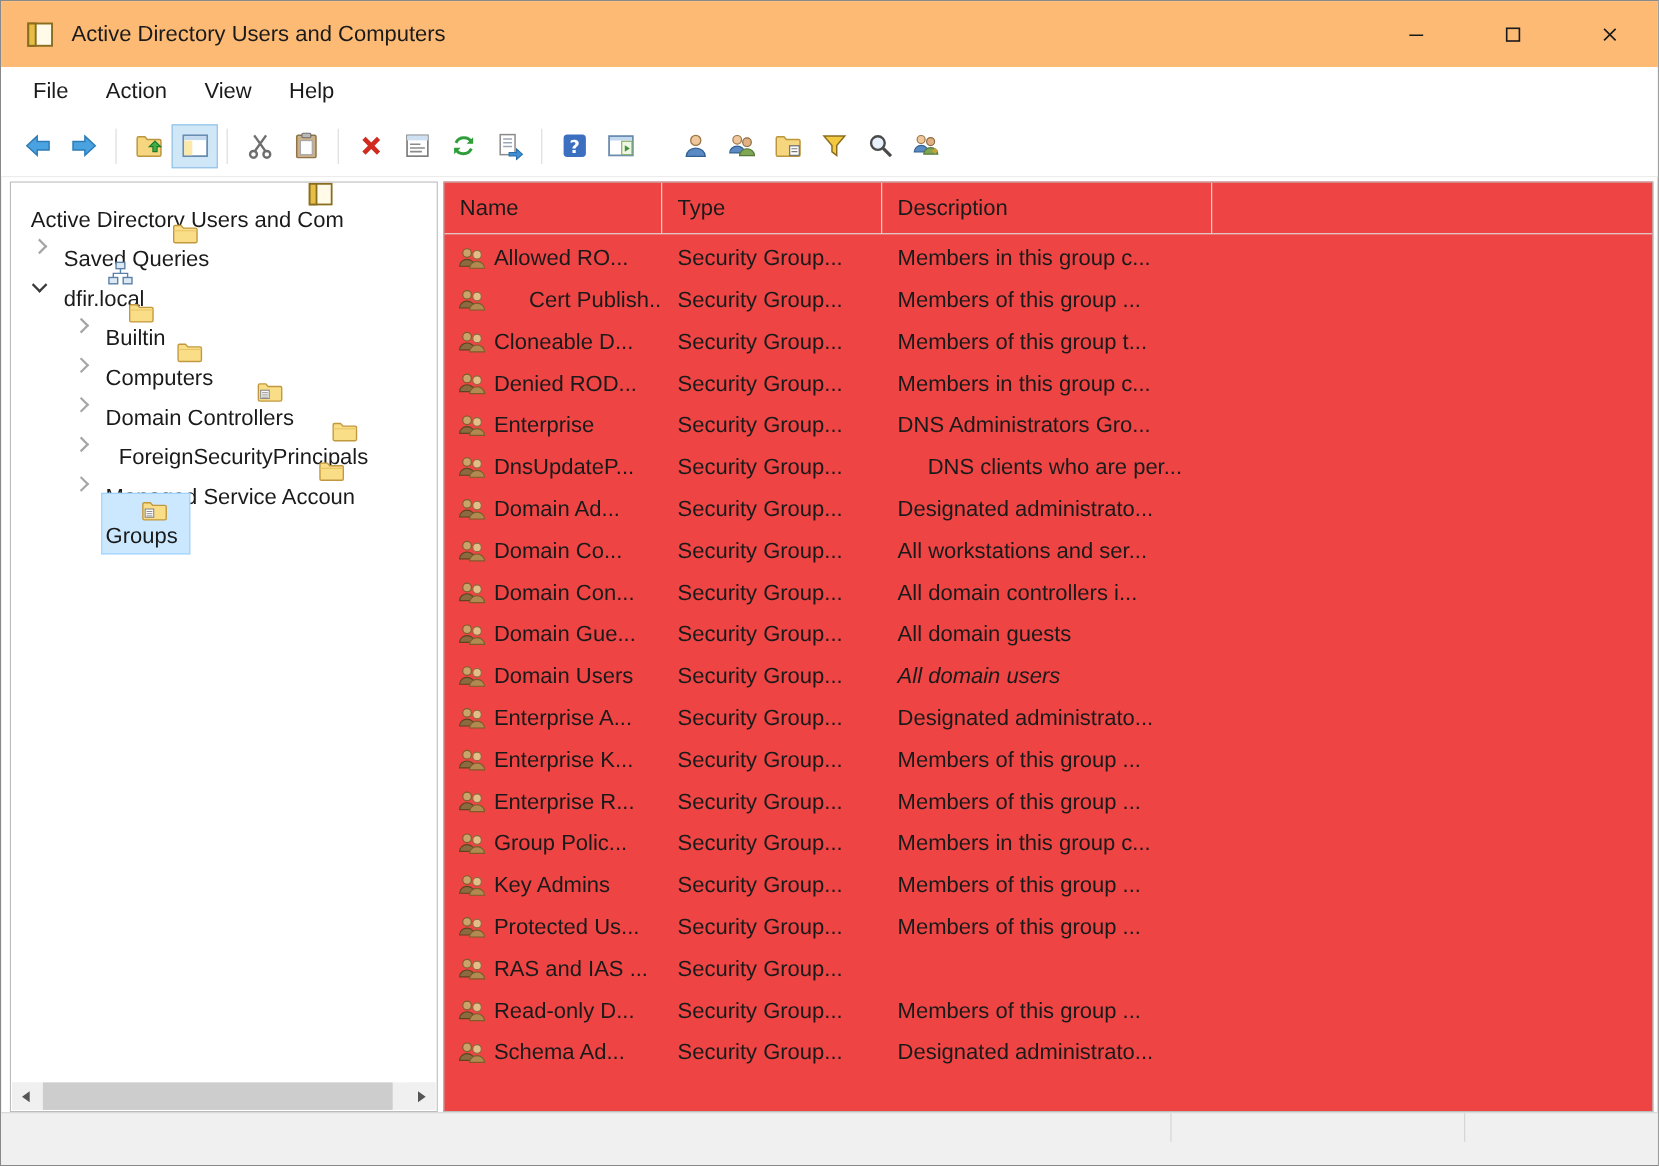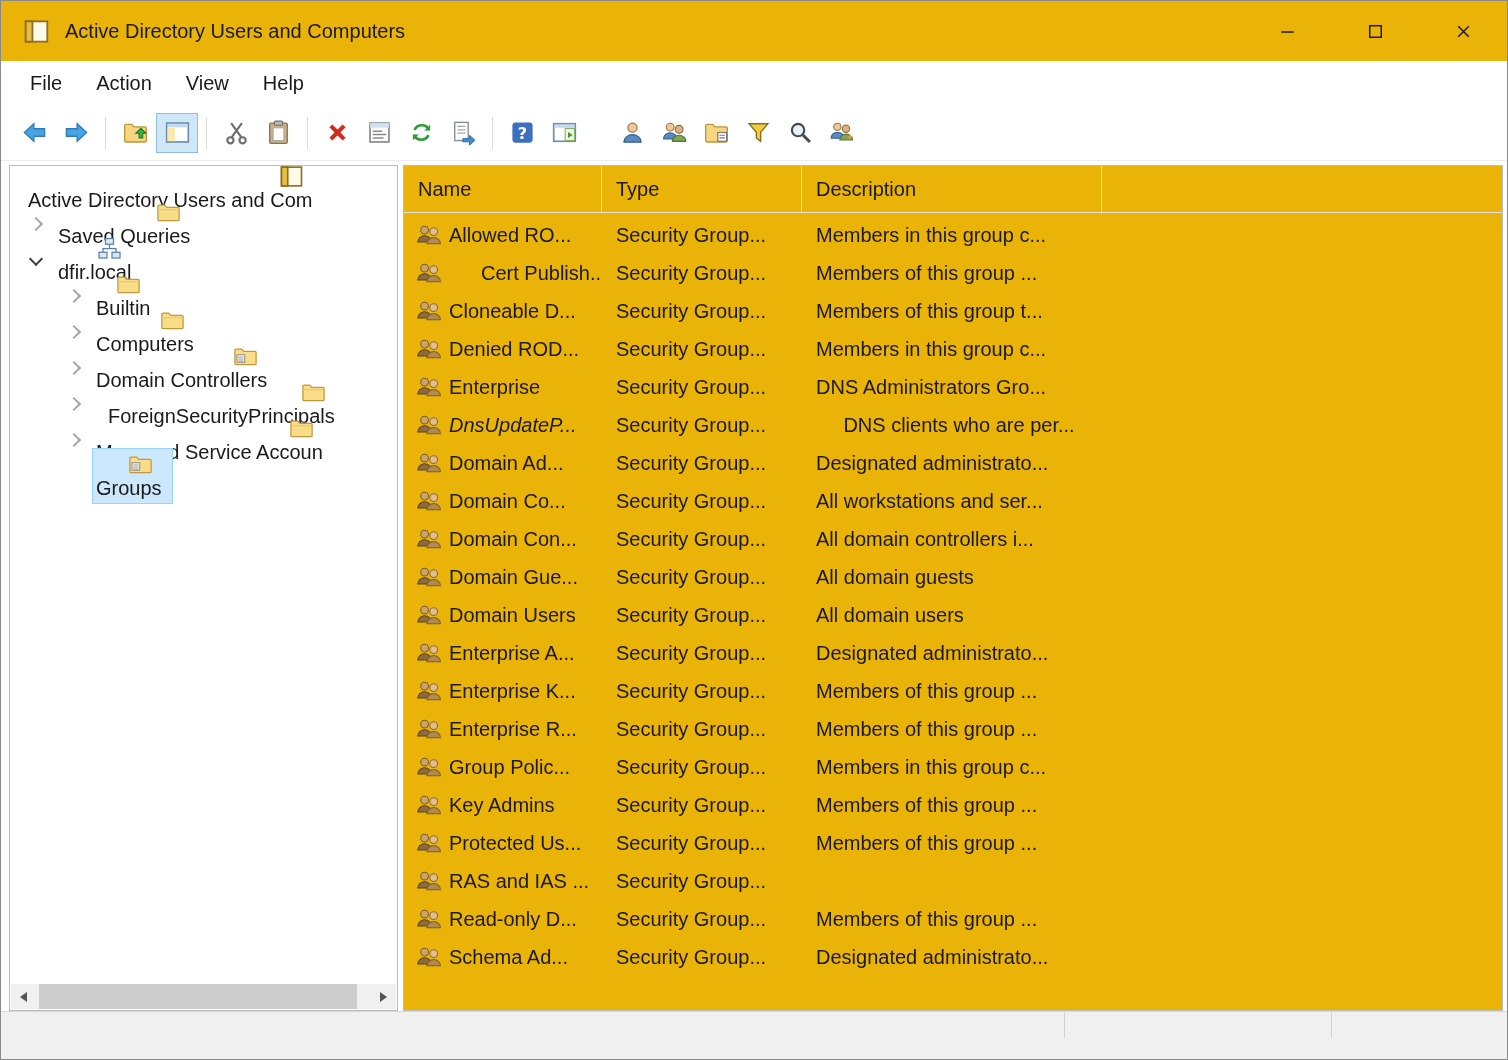--- a/index.html
+++ b/index.html
@@ -6,21 +6,21 @@
   html, body { width: 1508px; height: 1060px; }
   body {
     font-family: "Liberation Sans", "DejaVu Sans", sans-serif;
     color: #1a1a1a;
     background: #fff;
     overflow: hidden;
   }
   .window { position: relative; width: 1508px; height: 1060px; border: 1px solid #898989; background: #fff; }
 
   
-  .titlebar { position: absolute; top: 0; left: 0; right: 0; height: 60px; display: flex; align-items: center; background: #eab308; }
+  .titlebar { position: absolute; top: 0; left: 0; right: 0; height: 60px; display: flex; align-items: center; background: #fdba74; }
   .app-icon { width: 27px; height: 27px; margin-left: 22px; flex: none; }
   .icon svg { width: 100%; height: 100%; display: block; }
   .title-text { margin-left: 15px; font-size: 20px; white-space: nowrap; }
   .window-controls { margin-left: auto; display: flex; height: 100%; }
   .win-btn { width: 88px; height: 100%; display: flex; align-items: center; justify-content: center; background: transparent; border: none; }
   .win-glyph { width: 21px; height: 21px; }
 
   
   .menubar { position: absolute; top: 60px; left: 0; right: 0; height: 44px; display: flex; align-items: center; padding-left: 12px; background: #fff; }
   .menu-item { font-size: 20px; padding: 6px 17px; white-space: nowrap; }
@@ -49,21 +49,21 @@
   .scroll-btn.right { right: 0; }
   .scroll-thumb { position: absolute; left: 28px; top: 0; height: 25px; width: 318px; background: #cdcdcd; }
   .tri { width: 0; height: 0; border: 5px solid transparent; }
   .tri.left { border-right: 7px solid #555; border-left: none; }
   .tri.right { border-left: 7px solid #555; border-right: none; }
 
   
   .splitter { position: absolute; left: 397px; top: 164px; width: 5px; height: 846px; background: transparent; }
 
   
-  .list-pane { position: absolute; left: 402px; top: 164px; width: 1100px; height: 846px; border: 1px solid #bcbcbc; background: #eab308; overflow: hidden; }
+  .list-pane { position: absolute; left: 402px; top: 164px; width: 1100px; height: 846px; border: 1px solid #bcbcbc; background: #ef4444; overflow: hidden; }
   .list-header { display: flex; height: 47px; border-bottom: 1px solid #e1e1e1; }
   .hcol { display: flex; align-items: center; padding-left: 14px; font-size: 20px; border-right: 1px solid #e1e1e1; flex: none; white-space: nowrap; }
   .hcol.filler { flex: 1; border-right: none; }
   .list-body { padding-top: 3px; }
   .list-row { display: flex; align-items: center; height: 38px; font-size: 20px; }
   .cell { flex: none; padding-left: 14px; white-space: nowrap; overflow: hidden; }
   .cell.c-name { display: flex; align-items: center; padding-left: 12px; }
   .row-icon { width: 26px; height: 26px; margin-right: 7px; flex: none; }
 
   
@@ -488,21 +488,21 @@
                 <circle cx="13.6" cy="7.4" r="3" fill="#e3bd88" stroke="#8a6a3e" stroke-width="0.8"></circle>
                 <path d="M8.4 16.8 a5.2 4.8 0 0 1 10.4 0 Z" fill="#b08a50" stroke="#7d5c28" stroke-width="0.8"></path>
               </svg>
             </span>
             <span>Enterprise</span>
           </div>
           <div class="cell" style="width: 200px;">Security Group...</div>
           <div class="cell" style="width: 300px;">DNS Administrators Gro...</div>
         </div>
         <div class="list-row">
-          <div class="cell c-name" style="width: 198px; font-style: italic;">
+          <div class="cell c-name" style="width: 198px;">
             <span class="icon row-icon">
               <svg viewBox="0 0 20 20">
                 <circle cx="6.6" cy="6.2" r="3" fill="#caa36a" stroke="#7d5c28" stroke-width="0.8"></circle>
                 <path d="M1.4 15.4 a5.2 4.8 0 0 1 10.4 0 Z" fill="#8a6a3e" stroke="#5d4420" stroke-width="0.8"></path>
                 <circle cx="13.6" cy="7.4" r="3" fill="#e3bd88" stroke="#8a6a3e" stroke-width="0.8"></circle>
                 <path d="M8.4 16.8 a5.2 4.8 0 0 1 10.4 0 Z" fill="#b08a50" stroke="#7d5c28" stroke-width="0.8"></path>
               </svg>
             </span>
             <span>DnsUpdateP...</span>
           </div>
@@ -575,21 +575,21 @@
               <svg viewBox="0 0 20 20">
                 <circle cx="6.6" cy="6.2" r="3" fill="#caa36a" stroke="#7d5c28" stroke-width="0.8"></circle>
                 <path d="M1.4 15.4 a5.2 4.8 0 0 1 10.4 0 Z" fill="#8a6a3e" stroke="#5d4420" stroke-width="0.8"></path>
                 <circle cx="13.6" cy="7.4" r="3" fill="#e3bd88" stroke="#8a6a3e" stroke-width="0.8"></circle>
                 <path d="M8.4 16.8 a5.2 4.8 0 0 1 10.4 0 Z" fill="#b08a50" stroke="#7d5c28" stroke-width="0.8"></path>
               </svg>
             </span>
             <span>Domain Users</span>
           </div>
           <div class="cell" style="width: 200px;">Security Group...</div>
-          <div class="cell" style="width: 300px;">All domain users</div>
+          <div class="cell" style="width: 300px; font-style: italic;">All domain users</div>
         </div>
         <div class="list-row">
           <div class="cell c-name" style="width: 198px;">
             <span class="icon row-icon">
               <svg viewBox="0 0 20 20">
                 <circle cx="6.6" cy="6.2" r="3" fill="#caa36a" stroke="#7d5c28" stroke-width="0.8"></circle>
                 <path d="M1.4 15.4 a5.2 4.8 0 0 1 10.4 0 Z" fill="#8a6a3e" stroke="#5d4420" stroke-width="0.8"></path>
                 <circle cx="13.6" cy="7.4" r="3" fill="#e3bd88" stroke="#8a6a3e" stroke-width="0.8"></circle>
                 <path d="M8.4 16.8 a5.2 4.8 0 0 1 10.4 0 Z" fill="#b08a50" stroke="#7d5c28" stroke-width="0.8"></path>
               </svg>

